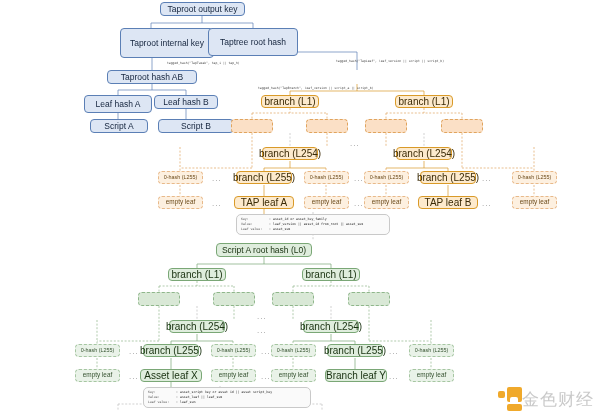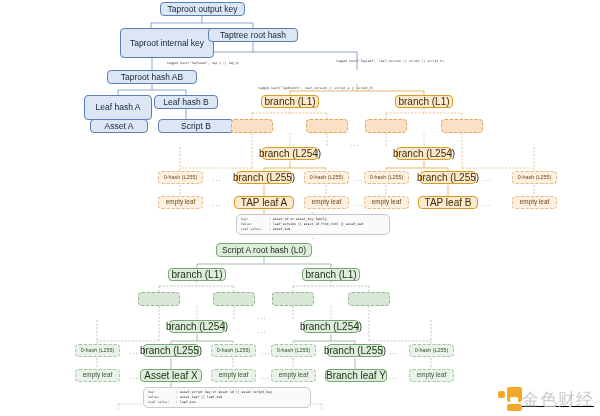--- a/index.html
+++ b/index.html
@@ -98,21 +98,21 @@
     font-size:3.2px;
     color:#333;
     line-height:1.55;
   }
   .codebox .row{display:flex;}
   .codebox .k{width:28px;flex:none;color:#555;}
   .codebox .sep{width:4px;flex:none;}
   .codebox .v{color:#222;}
 
   
-  #wm{position:absolute;right:6px;bottom:5px;display:flex;align-items:center;z-index:8;text-decoration:underline;}
+  #wm{position:absolute;right:6px;bottom:5px;display:flex;align-items:center;z-index:8;}
   #wm .mark{position:relative;width:24px;height:24px;}
   #wm .mark .sq{position:absolute;background:#f0a92b;border-radius:2px;}
   #wm .cn{font-size:17px;color:#c9c9c9;font-family:"DejaVu Sans",sans-serif;letter-spacing:1px;}
 </style>
 </head>
 <body>
 
 <div id="canvas">
 
   <svg id="wires" viewBox="0 0 600 416">
@@ -246,38 +246,38 @@
   </svg>
 
   <div class="node blue f9" style="left:160px;top:2px;width:85px;height:14px;">
     <span>Taproot output key</span>
   </div>
 
   <div class="node blue f9" style="left:104px;top:28px;width:94px;height:30px;margin-left:16px;">
     <span>Taproot internal key</span>
   </div>
 
-  <div class="node blue f9" style="left:208px;top:28px;width:90px;height:14px;">
+  <div class="node blue f9" style="left:208px;top:28px;width:90px;height:28px;">
     <span>Taptree root hash</span>
   </div>
 
   <div class="node blue f9" style="left:107px;top:70px;width:90px;height:14px;">
     <span>Taproot hash AB</span>
   </div>
 
-  <div class="node blue f9" style="left:84px;top:95px;width:68px;height:25px;">
+  <div class="node blue f9" style="left:84px;top:95px;width:68px;height:18px;">
     <span>Leaf hash A</span>
   </div>
 
   <div class="node blue f9" style="left:154px;top:95px;width:64px;height:14px;">
     <span>Leaf hash B</span>
   </div>
 
   <div class="node blue f9" style="left:90px;top:119px;width:58px;height:14px;">
-    <span>Asset A</span>
+    <span>Script A</span>
   </div>
 
   <div class="node blue f9" style="left:158px;top:119px;width:76px;height:14px;">
     <span>Script B</span>
   </div>
 
   <div class="annot" style="left:167px;top:61px;">tagged_hash("TapTweak", tap_i || tap_h)</div>
   <div class="annot" style="left:258px;top:86px;">tagged_hash("TapBranch", leaf_version || script_a || script_b)</div>
   <div class="annot" style="left:336px;top:59px;">tagged_hash("TapLeaf", leaf_version || script || script_b)</div>
 

